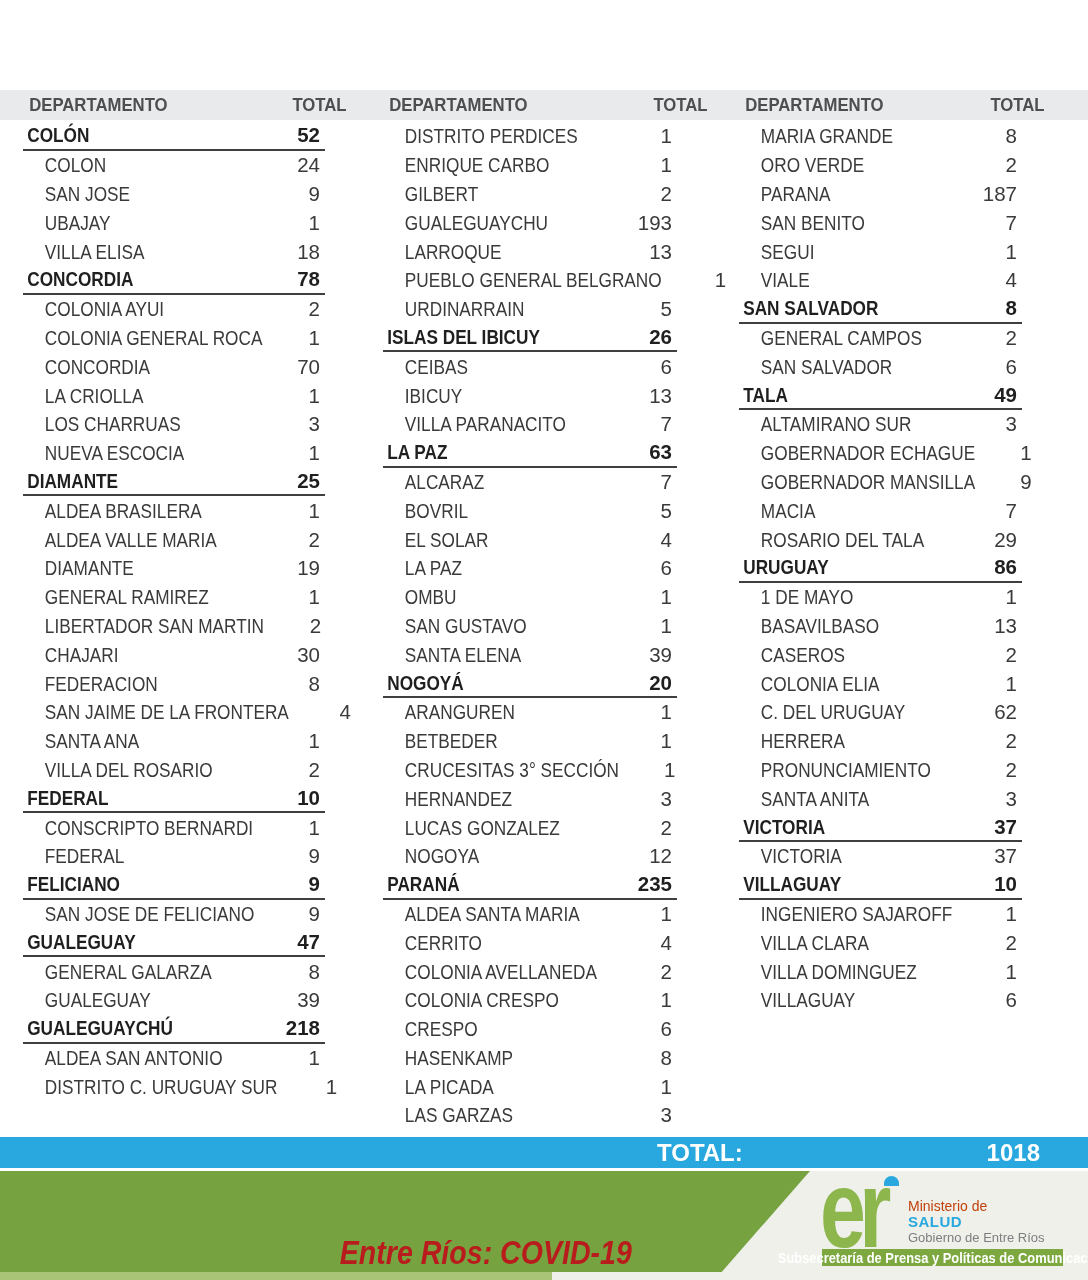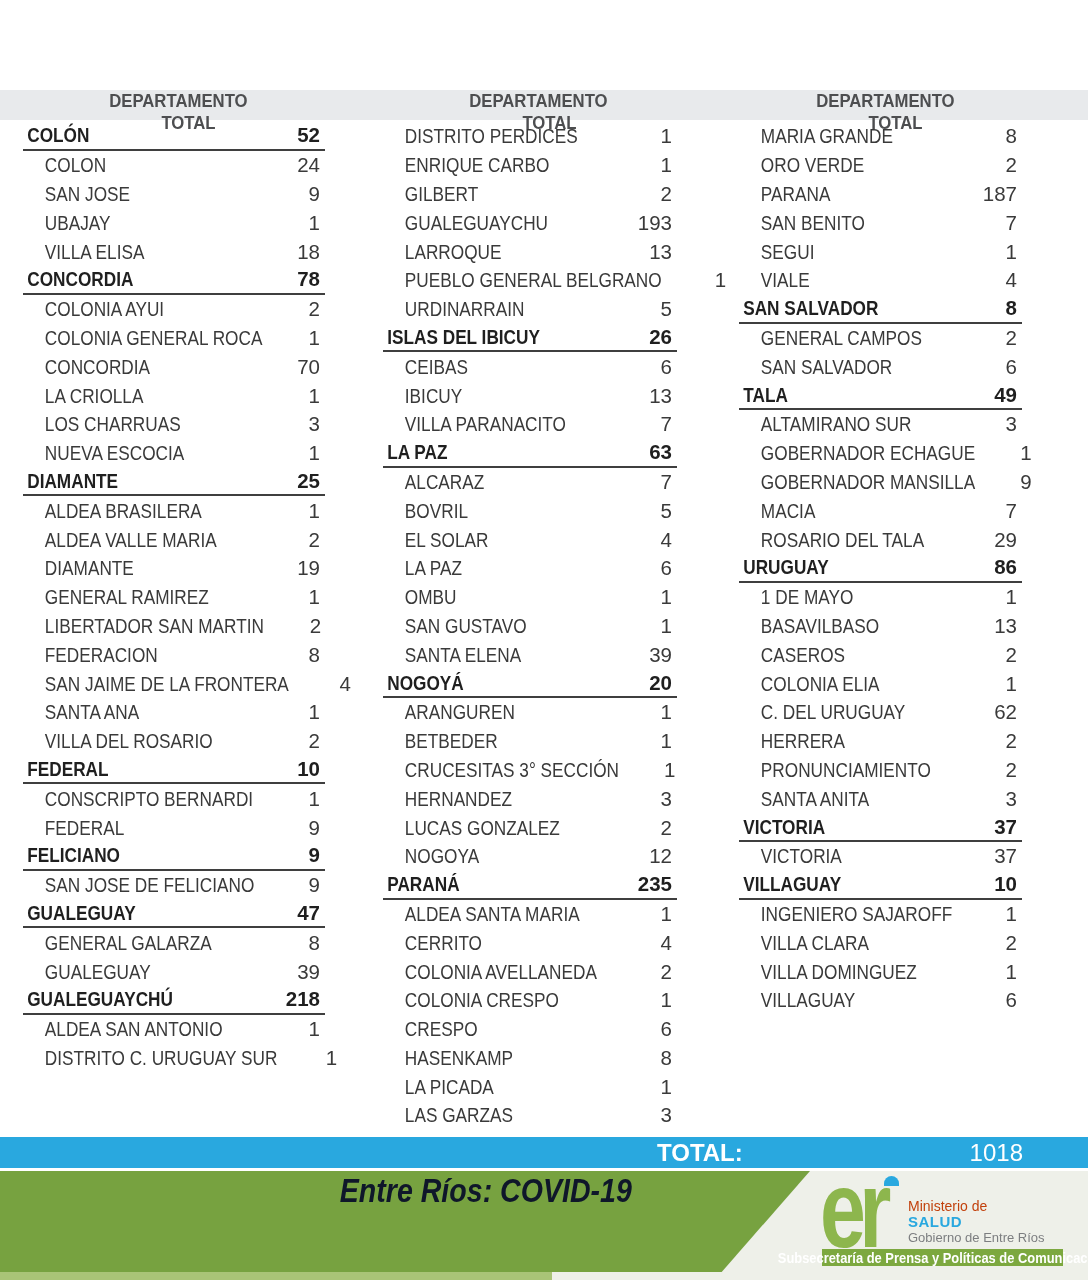--- a/index.html
+++ b/index.html
@@ -6,46 +6,46 @@
   .page{position:relative;width:1088px;height:1280px;background:#fff;overflow:hidden;
         font-family:"Liberation Sans",sans-serif;}
   
   .title-bar{position:absolute;top:0;left:0;width:1088px;height:88px;background:var(--accent,#29A8DF);
              display:flex;align-items:center;justify-content:center;}
   .title{color:#fff;font-weight:bold;font-size:42px;letter-spacing:-0.5px;white-space:nowrap;
          transform:scaleX(.82);}
   
   .head-band{position:absolute;top:90px;left:0;width:1088px;height:30px;background:var(--header_gray,#E8EAEC);}
   .col-head{position:absolute;top:90px;height:30px;display:flex;justify-content:space-between;
-            align-items:center;color:#4D4E50;font-weight:bold;font-size:19px;flex-direction:column;}
+            align-items:center;color:#4D4E50;font-weight:bold;font-size:19px;}
   #head0{left:23px;width:324px;} #head1{left:383px;width:325px;} #head2{left:739px;width:306px;}
   .col-head .dep{display:inline-block;transform:scaleX(.88);transform-origin:0 50%;padding-left:7px;white-space:nowrap;}
   .col-head .tot{display:inline-block;transform:scaleX(.88);transform-origin:100% 50%;white-space:nowrap;}
   
   .column{position:absolute;top:122px;}
   #col0{left:23px;width:302px;} #col1{left:383px;width:294px;} #col2{left:739px;width:283px;text-align:center;}
   .row{height:28.8px;display:flex;justify-content:space-between;align-items:center;
        font-size:20.5px;color:#3A3A3A;box-sizing:border-box;}
   .row .lbl{display:inline-block;transform:scaleX(.84);transform-origin:0 50%;
             padding-left:26px;white-space:nowrap;}
   .row .val{padding-right:5px;}
   .row.dept{font-weight:bold;color:#1F1F1F;border-bottom:2px solid #3F3F3F;}
   .row.dept .lbl{padding-left:5px;}
   
   .total-bar{position:absolute;top:1137px;left:0;width:1088px;height:31px;background:var(--accent,#29A8DF);}
   .total-label{position:absolute;left:657px;top:1137px;height:46px;line-height:31px;
                color:#fff;font-weight:bold;font-size:24px;}
-  .total-value{position:absolute;right:65px;top:1137px;height:31px;line-height:31px;
-               color:#fff;font-weight:normal;font-size:24px;}
+  .total-value{position:absolute;right:48px;top:1137px;height:31px;line-height:31px;
+               color:#fff;font-weight:bold;font-size:24px;}
   
   .footer-bg{position:absolute;top:1171px;left:0;width:1088px;height:109px;background:var(--footer_gray,#EEF0E9);}
   .green-band{position:absolute;top:1171px;left:0;width:810px;height:101px;background:var(--band_green,#77A240);
               clip-path:polygon(0 0,100% 0,89.1% 100%,0 100%);}
   .band-text{position:absolute;top:1171px;left:0;width:972px;height:101px;display:flex;
-             align-items:flex-start;justify-content:center;color:#0f172a;font-weight:bold;font-style:italic;
+             align-items:flex-end;justify-content:center;color:#b91c1c;font-weight:bold;font-style:italic;
              font-size:34px;white-space:nowrap;}
   .band-text span{display:inline-block;transform:scaleX(.84);}
   .bottom-strip{position:absolute;top:1272px;left:0;width:552px;height:8px;background:#A9C477;}
   
   .logo-er{position:absolute;left:820px;top:1154px;font-size:110px;font-weight:bold;line-height:1;
            color:var(--logo_green,#8DB64D);letter-spacing:-9px;transform:scaleX(.75);transform-origin:0 0;}
   .logo-cap{position:absolute;left:884px;top:1176px;width:15px;height:10px;background:var(--accent,#29A8DF);
             border-radius:8px 8px 0 0;}
   .ministry{position:absolute;left:908px;top:1199px;line-height:1.1;}
   .ministry .m1{color:#c2410c;font-size:14px;}
@@ -143,20 +143,24 @@
       </div>
       <div class="row">
         <span class="lbl">GENERAL RAMIREZ</span>
         <span class="val">1</span>
       </div>
       <div class="row">
         <span class="lbl">LIBERTADOR SAN MARTIN</span>
         <span class="val">2</span>
       </div>
       <div class="row">
+        <span class="lbl">CHAJARI</span>
+        <span class="val">30</span>
+      </div>
+      <div class="row">
         <span class="lbl">FEDERACION</span>
         <span class="val">8</span>
       </div>
       <div class="row">
         <span class="lbl">SAN JAIME DE LA FRONTERA</span>
         <span class="val">4</span>
       </div>
       <div class="row">
         <span class="lbl">SANTA ANA</span>
         <span class="val">1</span>

